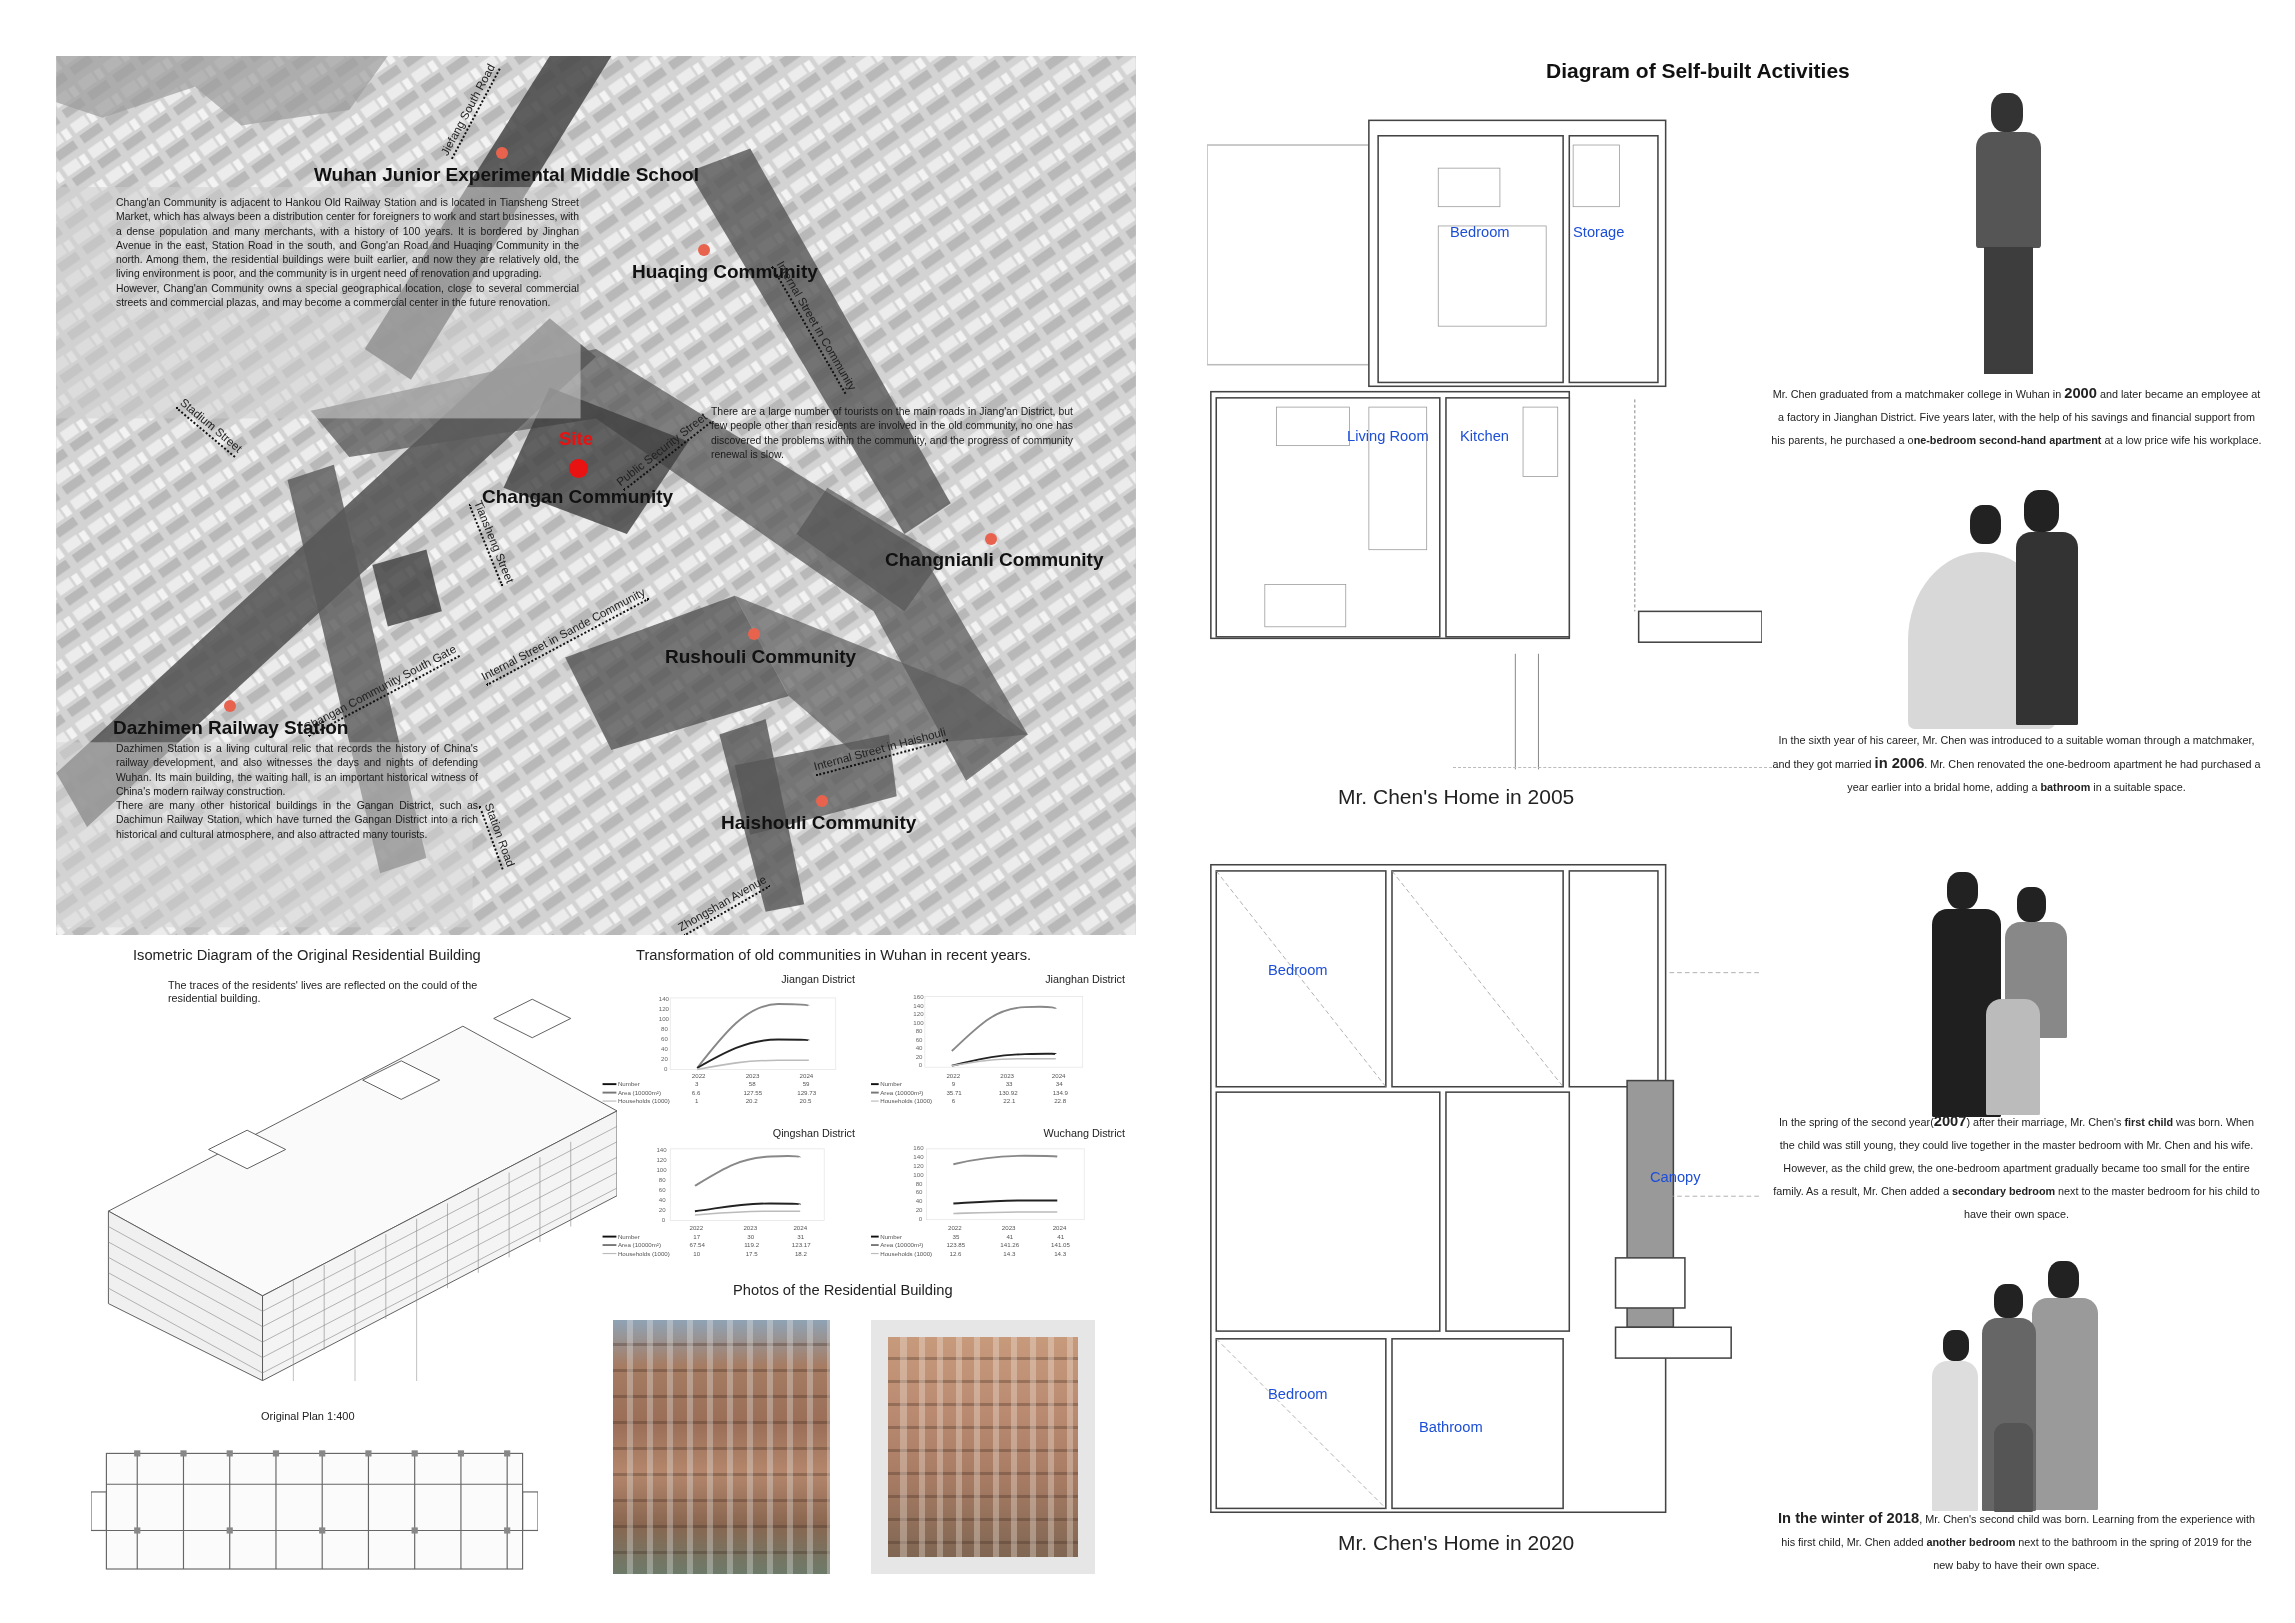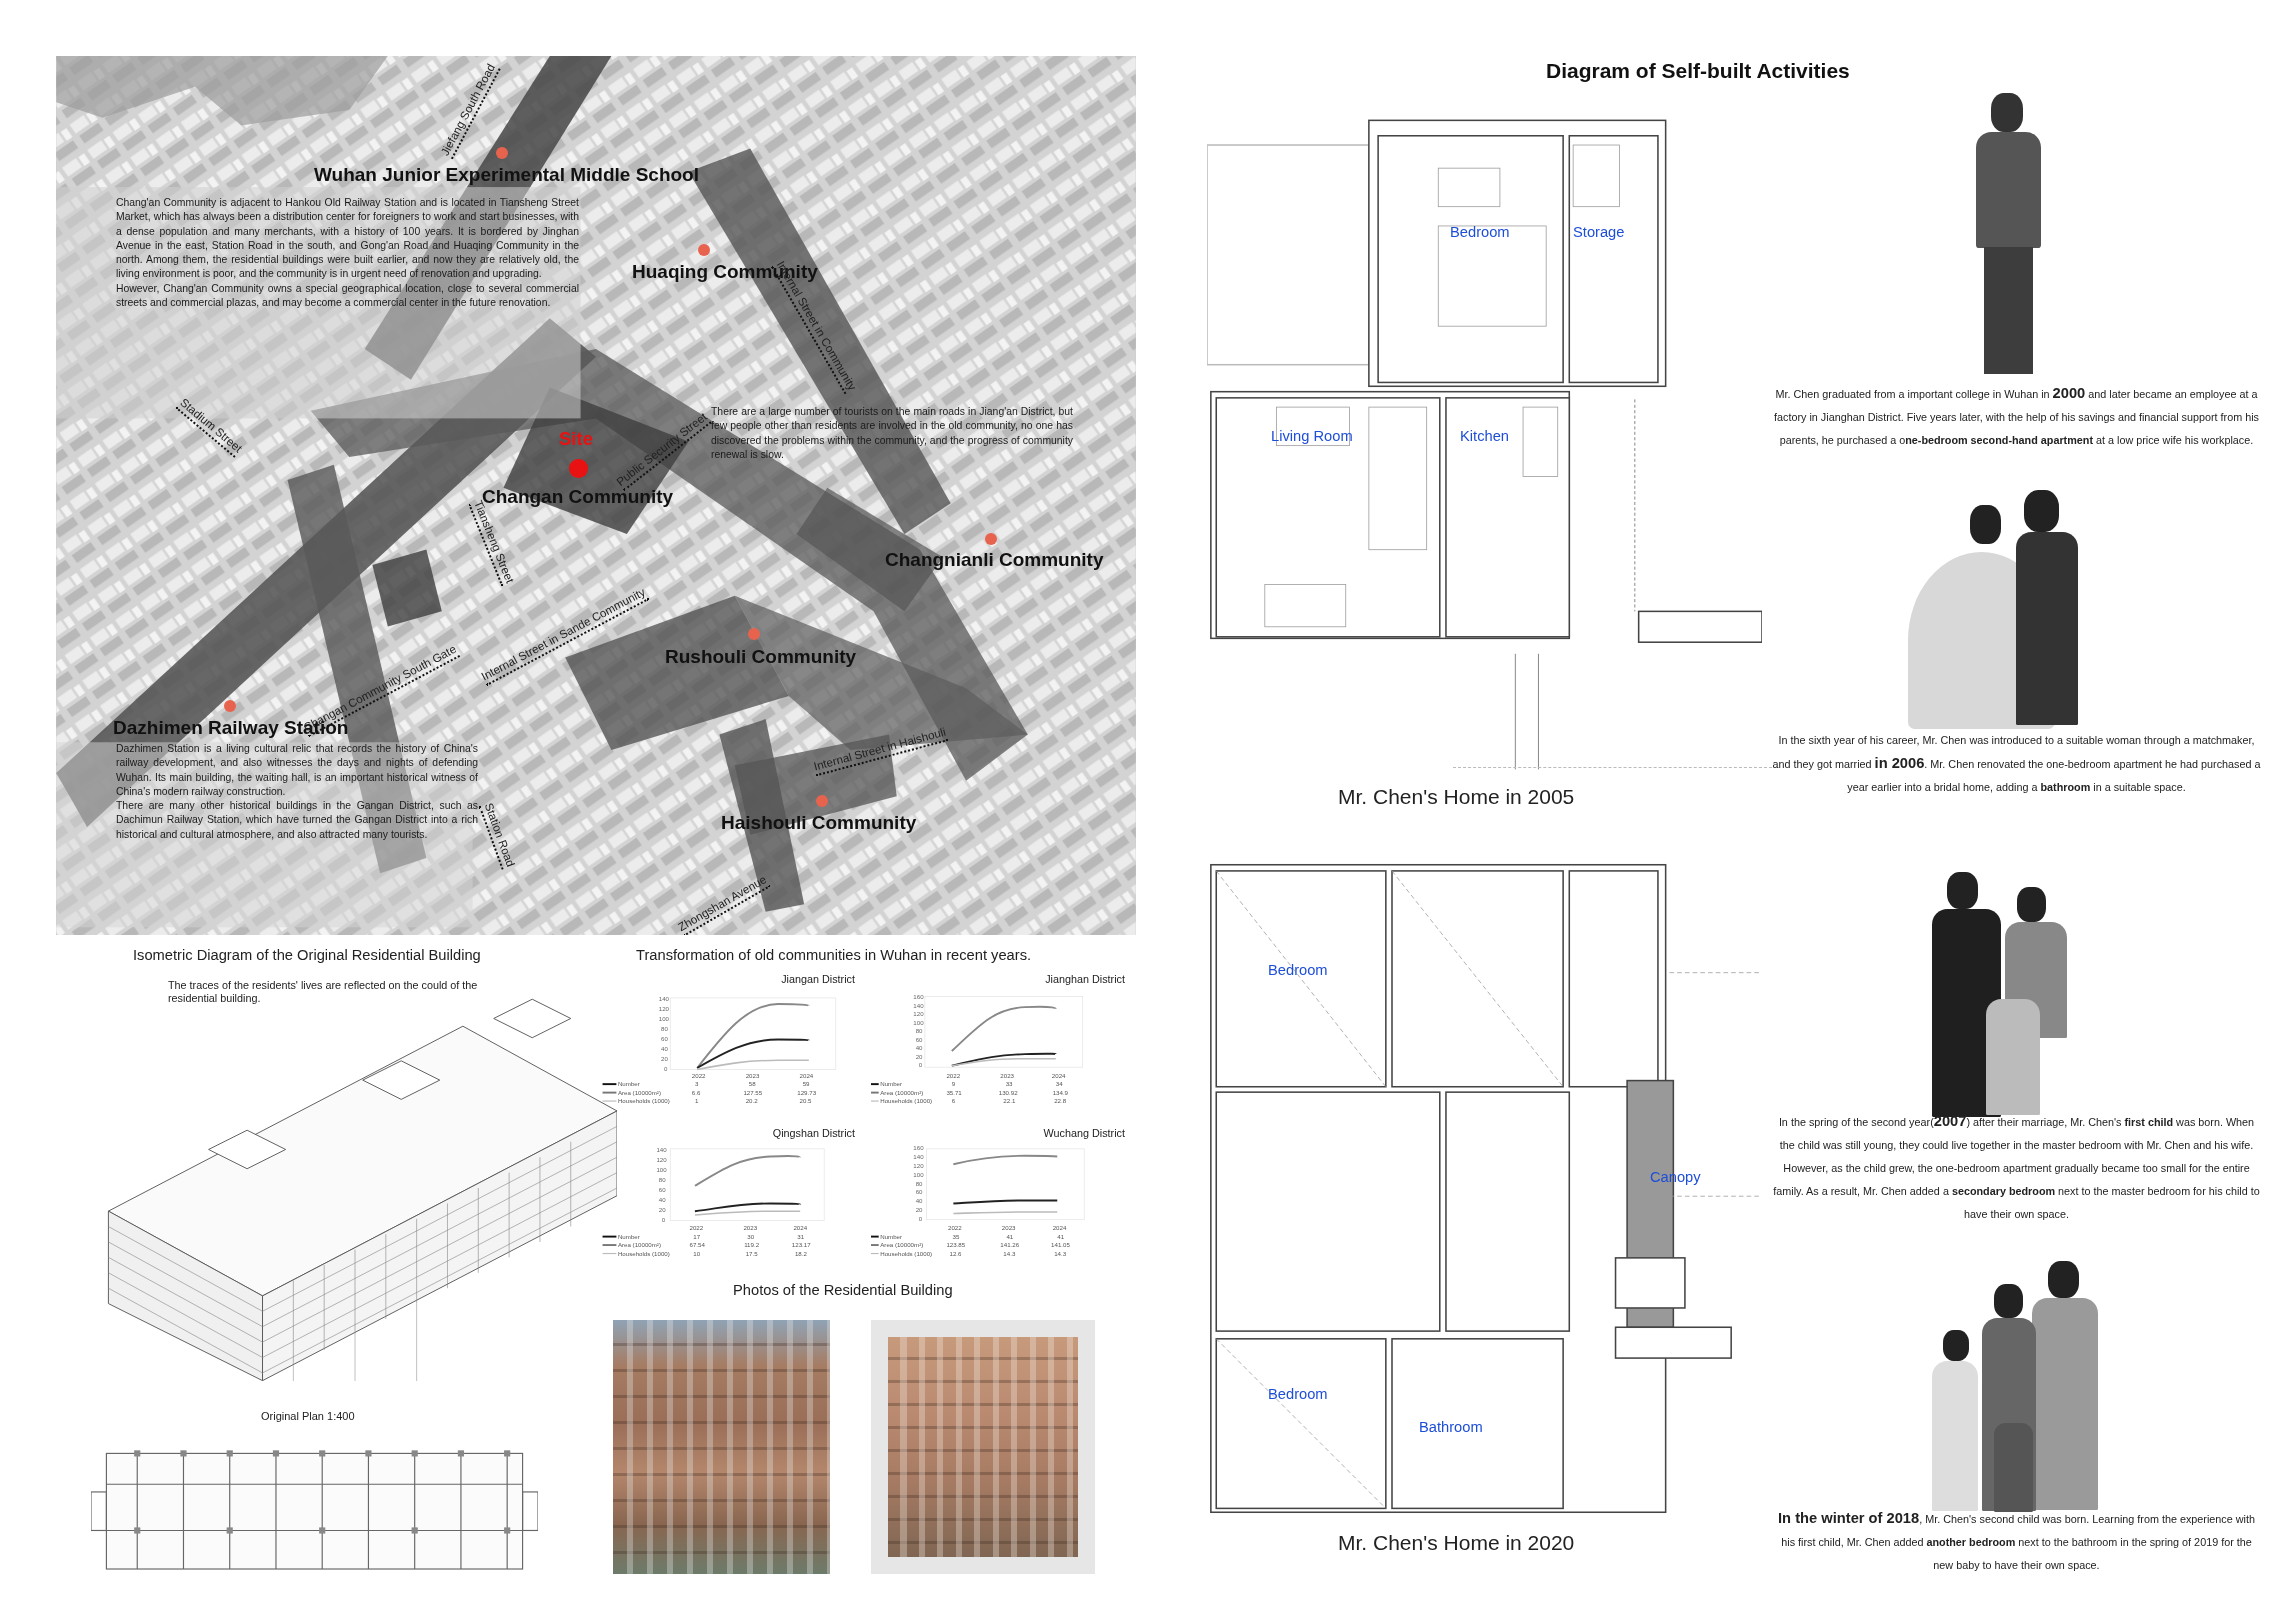--- a/index.html
+++ b/index.html
@@ -347,21 +347,21 @@
       <rect x="210" y="380" width="75" height="185"></rect>
     <rect x="75" y="610" width="105" height="55"></rect>
       <rect x="410" y="380" width="45" height="90"></rect>
     <rect x="475" y="40" width="60" height="80"></rect>
     <path d="M555 370 L555 645" stroke="#666" stroke-dasharray="4 3"></path>
     <path d="M400 700 L400 850 M430 700 L430 850" stroke="#666"></path>
   </g>
 </svg>
 <span class="room" style="left:1450px;top:224px">Bedroom</span>
 <span class="room" style="left:1573px;top:224px">Storage</span>
-<span class="room" style="left:1271px;top:428px">Living Room</span>
+<span class="room" style="left:1347px;top:428px">Living Room</span>
 <span class="room" style="left:1460px;top:428px">Kitchen</span>
 <div class="home-cap" style="left:1338px;top:785px">Mr. Chen's Home in 2005</div>
 
 <svg class="abs" style="left:1207px;top:857px" width="555" height="663" viewBox="0 0 720 860">
   <g stroke="#444" fill="#fff" stroke-width="2">
     <rect x="5" y="10" width="590" height="840" fill="none"></rect>
     <rect x="12" y="18" width="220" height="280"></rect>
     <rect x="240" y="18" width="222" height="280"></rect>
     <rect x="470" y="18" width="115" height="280"></rect>
     <rect x="12" y="305" width="290" height="310"></rect>
@@ -407,21 +407,21 @@
   <div class="person" style="left:120px;top:0;width:31px;height:37px;border-radius:40%;background:#222"></div>
   <div class="person" style="left:104px;top:37px;width:66px;height:212px;border-radius:15.4px 15.4px 1.5px 1.5px;background:#9a9a9a"></div>
   <div class="person" style="left:66px;top:23px;width:29px;height:34px;border-radius:40%;background:#222"></div>
   <div class="person" style="left:54px;top:57px;width:54px;height:193px;border-radius:15.4px 15.4px 1.5px 1.5px;background:#666"></div>
   <div class="person" style="left:15.4px;top:69px;width:26px;height:31px;border-radius:40%;background:#222"></div>
   <div class="person" style="left:3.9px;top:100px;width:46px;height:150px;border-radius:15.4px 15.4px 1.5px 1.5px;background:#ddd"></div>
   <div class="person" style="left:66px;top:162px;width:39px;height:89px;border-radius:11.6px 11.6px 1.5px 1.5px;background:#555"></div>
 </div>
 
 <div class="story" style="left:1770px;top:382px">
-  <span>Mr. Chen graduated from a important college in Wuhan in </span><span class="yr">2000</span><span> and later became an employee at a factory in Jianghan District. Five years later, with the help of his savings and financial support from his parents, he purchased a o</span><b>ne-bedroom second-hand apartment</b><span> at a low price wife his workplace.</span>
+  <span>Mr. Chen graduated from a matchmaker college in Wuhan in </span><span class="yr">2000</span><span> and later became an employee at a factory in Jianghan District. Five years later, with the help of his savings and financial support from his parents, he purchased a o</span><b>ne-bedroom second-hand apartment</b><span> at a low price wife his workplace.</span>
 </div>
 <div class="story" style="left:1770px;top:729px">
   <span>In the sixth year of his career, Mr. Chen was introduced to a suitable woman through a matchmaker, and they got married </span><span class="yr">in 2006</span><span>. Mr. Chen renovated the one-bedroom apartment he had purchased a year earlier into a bridal home, adding a </span><b>bathroom</b><span> in a suitable space.</span>
 </div>
 <div class="story" style="left:1770px;top:1110px">
   <span>In the spring of the second year(</span><span class="yr">2007</span><span>) after their marriage, Mr. Chen's </span><b>first child</b><span> was born. When the child was still young, they could live together in the master bedroom with Mr. Chen and his wife. However, as the child grew, the one-bedroom apartment gradually became too small for the entire family. As a result, Mr. Chen added a </span><b>secondary bedroom</b><span> next to the master bedroom for his child to have their own space.</span>
 </div>
 <div class="story" style="left:1770px;top:1507px">
   <span></span><b class="yr">In the winter of 2018</b><span>, Mr. Chen's second child was born. Learning from the experience with his first child, Mr. Chen added </span><b>another bedroom</b><span> next to the bathroom in the spring of 2019 for the new baby to have their own space.</span>
 </div>

